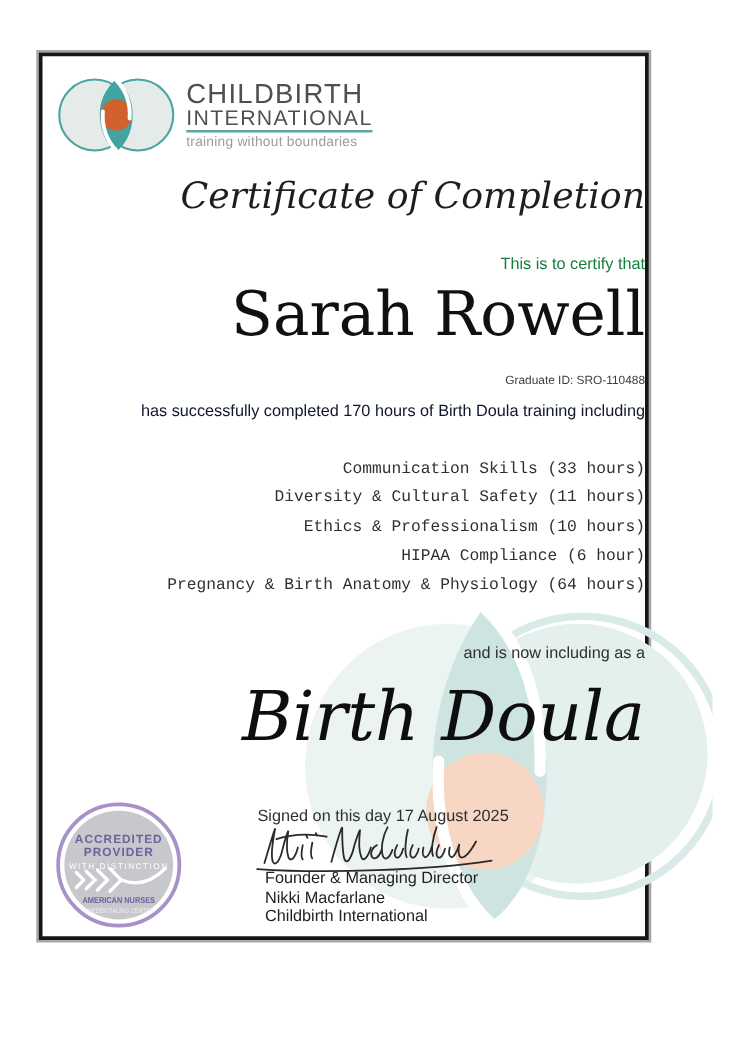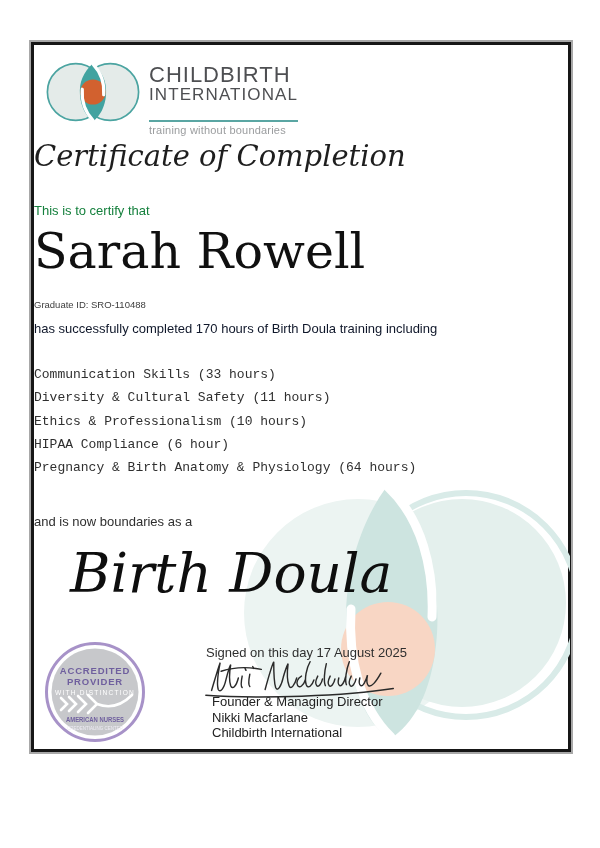--- a/index.html
+++ b/index.html
@@ -2,36 +2,36 @@
 <html><head>
 <meta charset="utf-8">
 <style>
   * { margin:0; padding:0; box-sizing:border-box; }
   html,body { background:#ffffff; }
   body {
     width:600px; height:848px; position:relative; overflow:hidden;
     font-family:"Liberation Sans","DejaVu Sans",sans-serif; color:#2b2b2b;
   }
   .certificate {
-    position:absolute; left:31px; top:42px; width:540px; height:710px;
+    position:absolute; left:31px; top:42px; width:488px; height:710px;
     background:#ffffff; border:3px solid #161616;
     box-shadow:0 0 0 2px #a8a8a8;
   }
   
   .watermark { position:absolute; left:204px; top:432px; width:332px; height:272px; z-index:0; pointer-events:none; }
   
   .logo-row { position:absolute; left:12px; top:14px; z-index:2; }
   .logo-mark { position:absolute; left:0; top:2px; width:94px; height:62px; }
   .logo-text { position:absolute; left:103px; top:4px; width:170px; white-space:nowrap; }
   .brand-l1 { font-size:22px; line-height:23px; letter-spacing:1px; color:#4e4f52; font-weight:400; }
   .brand-l2 { font-size:17px; line-height:18px; letter-spacing:1.1px; color:#4e4f52; display:inline-block;
-              border-bottom:2px solid #5aa6a3; padding-bottom:16px; }
+              border-bottom:2px solid #5aa6a3; padding-bottom:0; }
   .brand-tag { font-size:11px; line-height:13px; color:#9a9c9e; margin-top:2px; letter-spacing:.2px; }
   
-  .row { position:absolute; left:0; right:0; text-align:left; z-index:2; }
+  .row { position:absolute; left:0; right:0; text-align:right; z-index:2; }
   .cert-title   { top:94px;  font-family:"DejaVu Serif","Liberation Serif",serif; font-style:italic; font-size:29px; color:#1e1e1e; }
   .certify-line { top:158px; font-size:13px; color:#15803d; }
   .recipient    { top:178px; font-family:"DejaVu Serif","Liberation Serif",serif; font-size:49px; color:#101010; }
   .grad-id      { top:254px; font-size:9.5px; color:#3c3c3c; }
   .completed    { top:276px; font-size:13px; color:#0f172a; }
   .courses      { top:318px; font-size:13px; color:#2f2f2f; line-height:23.3px;font-family:Liberation Mono, monospace; }
   .certified-as { top:469px; font-size:13px; color:#2f2f2f; }
   .cert-role    { top:496px; font-family:"DejaVu Serif","Liberation Serif",serif; font-style:italic; font-size:55px; color:#0e0e0e;padding-left:36px; }
   
   .sig-block { position:absolute; left:168px; top:600px; width:270px; z-index:2; }
@@ -80,21 +80,21 @@
   <div class="row completed">has successfully completed 170 hours of Birth Doula training including</div>
 
   <div class="row courses">
     <div>Communication Skills (33 hours)</div>
     <div>Diversity &amp; Cultural Safety (11 hours)</div>
     <div>Ethics &amp; Professionalism (10 hours)</div>
     <div>HIPAA Compliance (6 hour)</div>
     <div>Pregnancy &amp; Birth Anatomy &amp; Physiology (64 hours)</div>
   </div>
 
-  <div class="row certified-as">and is now boundaries as a</div>
+  <div class="row certified-as">and is now including as a</div>
   <div class="row cert-role">Birth Doula</div>
 
   <div class="sig-block">
     <div class="signed-line">Signed on this day 17 August 2025</div>
     <svg class="sig-svg" viewBox="0 0 230 46" aria-hidden="true">
       <g fill="none" stroke="#2a2a2a" stroke-width="1.5" stroke-linecap="round">
         <path d="M10,36 C13,26 17,12 19,7 C17,17 15,29 17,35 C19,39 23,34 25,25 C27,17 29,11 30,9 C29,15 28,25 30,31 C32,36 36,31 38,23"></path>
         <path d="M42,21 C41,26 40,31 42,33 M45,13 L46,15 M50,19 C49,24 48,30 50,32 M53,11 L54,13"></path>
         <path d="M20,16 C38,10 52,12 62,14"></path>
         <path d="M66,35 C69,24 73,10 75,6 C75,15 75,27 77,33 C79,38 83,31 85,22 C87,15 89,10 90,8 C89,16 89,26 91,31 C93,36 97,30 99,23"></path>

